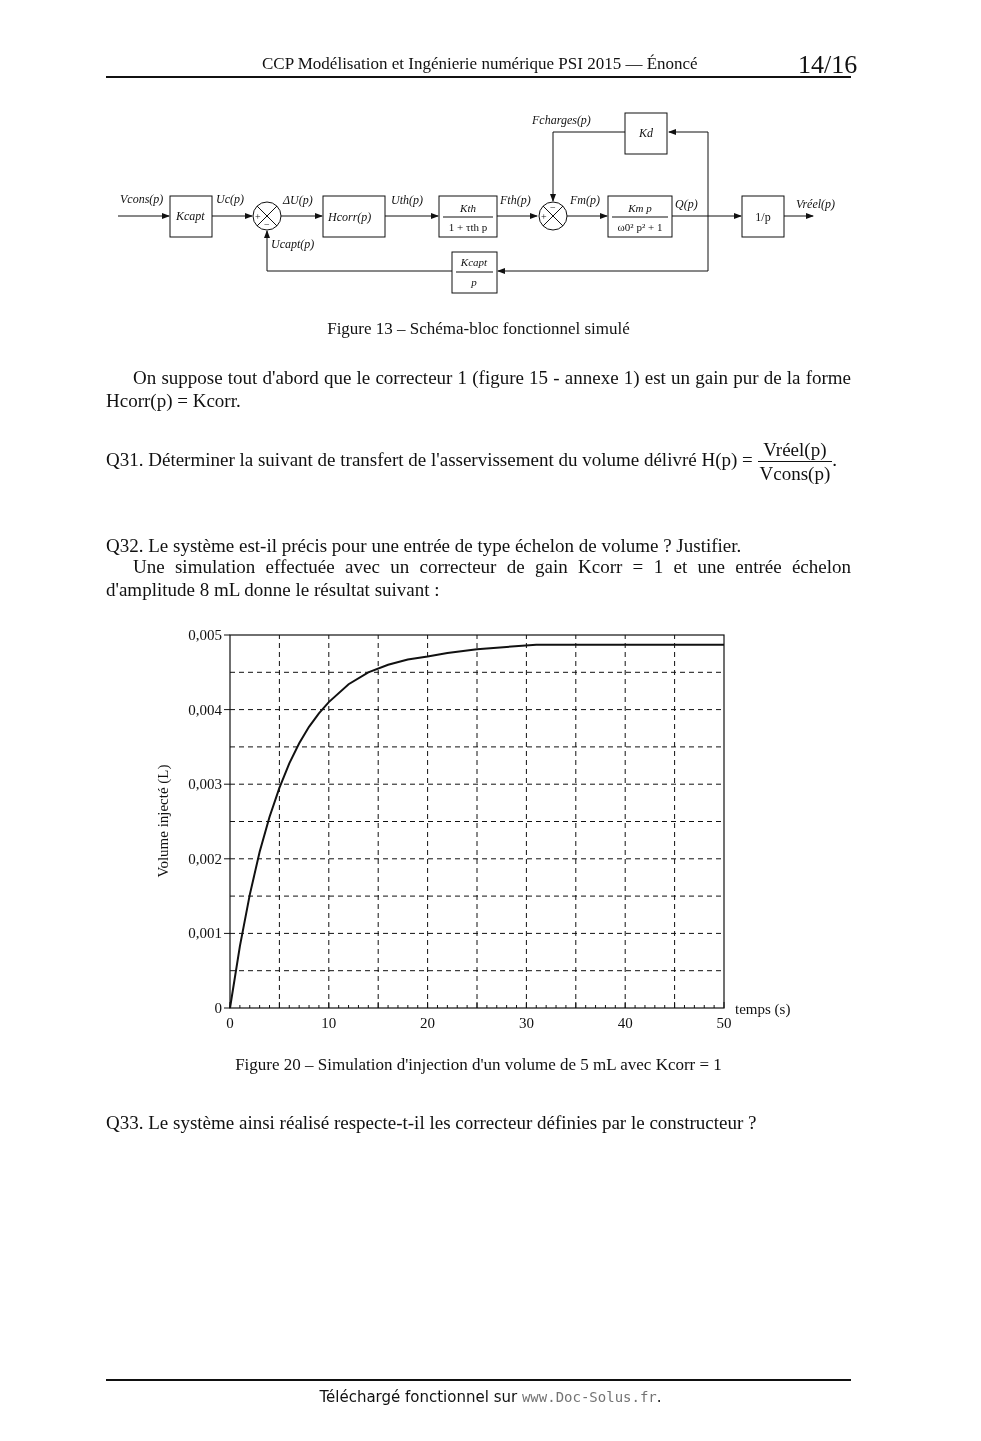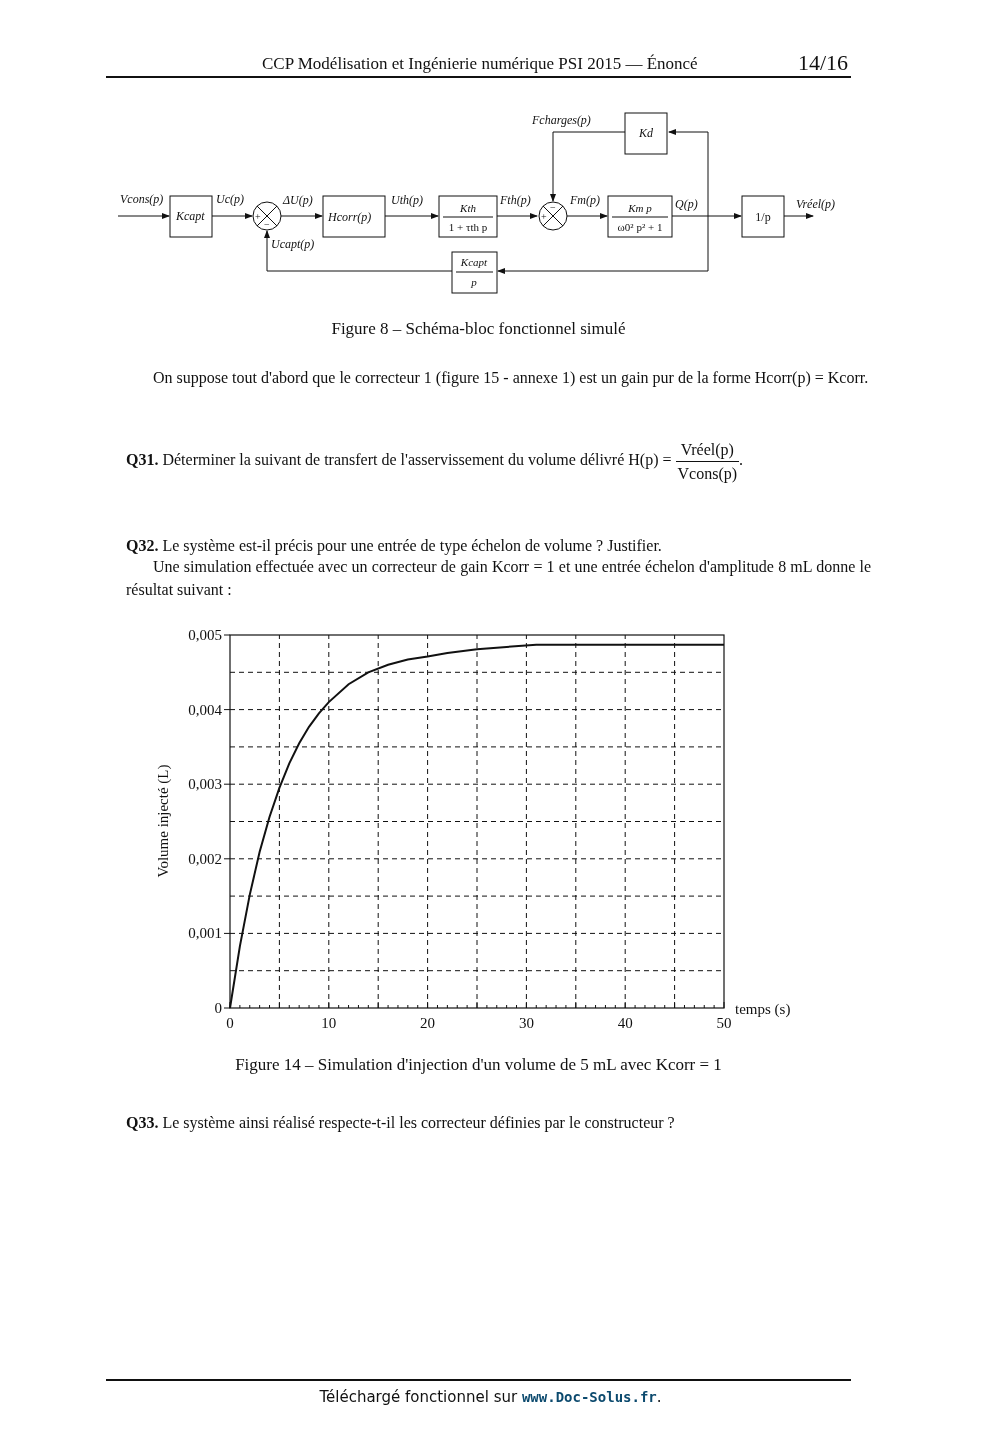--- a/index.html
+++ b/index.html
@@ -1,30 +1,30 @@
 <!DOCTYPE html>
 <html><head>
 <meta charset="utf-8">
 <style>
   html, body { margin:0; padding:0; background:#fff; }
   body { width:981px; height:1441px; position:relative; font-family:"Liberation Serif","DejaVu Serif",serif; color:#111; }
   .abs { position:absolute; }
   .header-title { left:238px; top:54px; font-size:17px;margin-left:24px; }
-  .header-page { left:798px; top:50px; font-size:22px; }
+  .header-page { left:798px; top:50px; font-size:26px; }
   .header-rule { left:106px; top:76px; width:745px; height:2px; background:#111; }
   .caption { font-size:17px; text-align:center; width:745px; left:106px; }
-  .para { left:106px; width:745px; font-size:16px; line-height:23px; text-align:justify;margin-left:20px; }
+  .para { left:106px; width:745px; font-size:19px; line-height:23px; text-align:justify; }
   .indent { text-indent:27px; }
-  .q { font-weight:bold; }
+  .q { font-weight:normal; }
   .frac { display:inline-block; vertical-align:middle; text-align:center; }
   .frac .num { display:block; border-bottom:1px solid #111; padding:0 2px; }
   .frac .den { display:block; padding:0 2px; }
   .footer-rule { left:106px; top:1379px; width:745px; height:2px; background:#111; }
   .footer { left:0; width:981px; top:1388px; text-align:center; font-family:"DejaVu Sans","Liberation Sans",sans-serif; font-size:15px; }
-  .footer .link { font-family:"DejaVu Sans Mono","Liberation Mono",monospace; color:#0c4a6e; font-size:14px;font-weight:bold; }
+  .footer .link { font-family:"DejaVu Sans Mono","Liberation Mono",monospace; color:#737373; font-size:14px; }
   svg text { font-family:"Liberation Serif","DejaVu Serif",serif; fill:#111; }
 </style>
 </head>
 <body>
 
 <div class="abs header-title">CCP Modélisation et Ingénierie numérique PSI 2015 — Énoncé</div>
 <div class="abs header-page">14/16</div>
 <div class="abs header-rule"></div>
 
 <svg class="abs" style="left:0;top:100px" width="981" height="200">
@@ -91,21 +91,21 @@
     <text x="474" y="166" text-anchor="middle" font-style="italic" font-size="11">Kcapt</text>
     <text x="474" y="186" text-anchor="middle" font-style="italic" font-size="11">p</text>
 
     <text x="255" y="120" font-size="10">+</text>
     <text x="264" y="128" font-size="10">−</text>
     <text x="541" y="120" font-size="10">+</text>
     <text x="550" y="111" font-size="10">−</text>
   </g>
 </svg>
 
-<div class="abs caption" style="top:319px">Figure 8 – Schéma-bloc fonctionnel simulé</div>
+<div class="abs caption" style="top:319px">Figure 13 – Schéma-bloc fonctionnel simulé</div>
 
 <div class="abs para indent" style="top:366px">On suppose tout d'abord que le correcteur 1 (figure 15 - annexe 1) est un gain pur de la forme Hcorr(p) = Kcorr.</div>
 
 <div class="abs para" style="top:438px">
   <span class="q">Q31.</span>
   <span>Déterminer la suivant de transfert de l'asservissement du volume délivré H(p) =</span>
   <span class="frac">
     <span class="num">Vréel(p)</span>
     <span class="den">Vcons(p)</span>
   </span>.
@@ -211,21 +211,21 @@
       <text x="222" y="263.79999999999995" text-anchor="end" font-size="15">0,002</text>
       <text x="222" y="189.20000000000002" text-anchor="end" font-size="15">0,003</text>
       <text x="222" y="114.59999999999997" text-anchor="end" font-size="15">0,004</text>
       <text x="222" y="40" text-anchor="end" font-size="15">0,005</text>
     </g>
   <path id="curve" fill="none" stroke="#111" stroke-width="2" d="M230.0,408.0 L239.9,346.1 L249.8,294.6 L259.6,252.1 L269.5,217.0 L279.4,187.9 L289.3,163.3 L299.2,143.2 L309.0,126.8 L318.9,113.3 L328.8,102.1 L348.6,84.2 L368.3,72.3 L388.1,64.8 L407.8,59.6 L427.6,56.6 L447.4,52.9 L477.0,49.2 L506.6,46.9 L536.3,44.7 L575.8,44.7 L625.2,44.7 L674.6,44.7 L724.0,44.7"></path>
   <text id="xlabel" x="735" y="414" font-size="15">temps (s)</text>
   <text id="ylabel" transform="translate(168,221) rotate(-90)" text-anchor="middle" font-size="15">Volume injecté (L)</text>
 </svg>
 
-<div class="abs caption" style="top:1055px">Figure 14 – Simulation d'injection d'un volume de 5 mL avec Kcorr = 1</div>
+<div class="abs caption" style="top:1055px">Figure 20 – Simulation d'injection d'un volume de 5 mL avec Kcorr = 1</div>
 
 <div class="abs para" style="top:1111px">
   <span class="q">Q33.</span>
   <span>Le système ainsi réalisé respecte-t-il les correcteur définies par le constructeur ?</span>
 </div>
 
 <div class="abs footer-rule"></div>
 <div class="abs footer">
   <span>Téléchargé fonctionnel sur</span>
   <span class="link">www.Doc-Solus.fr</span><span>.</span>

